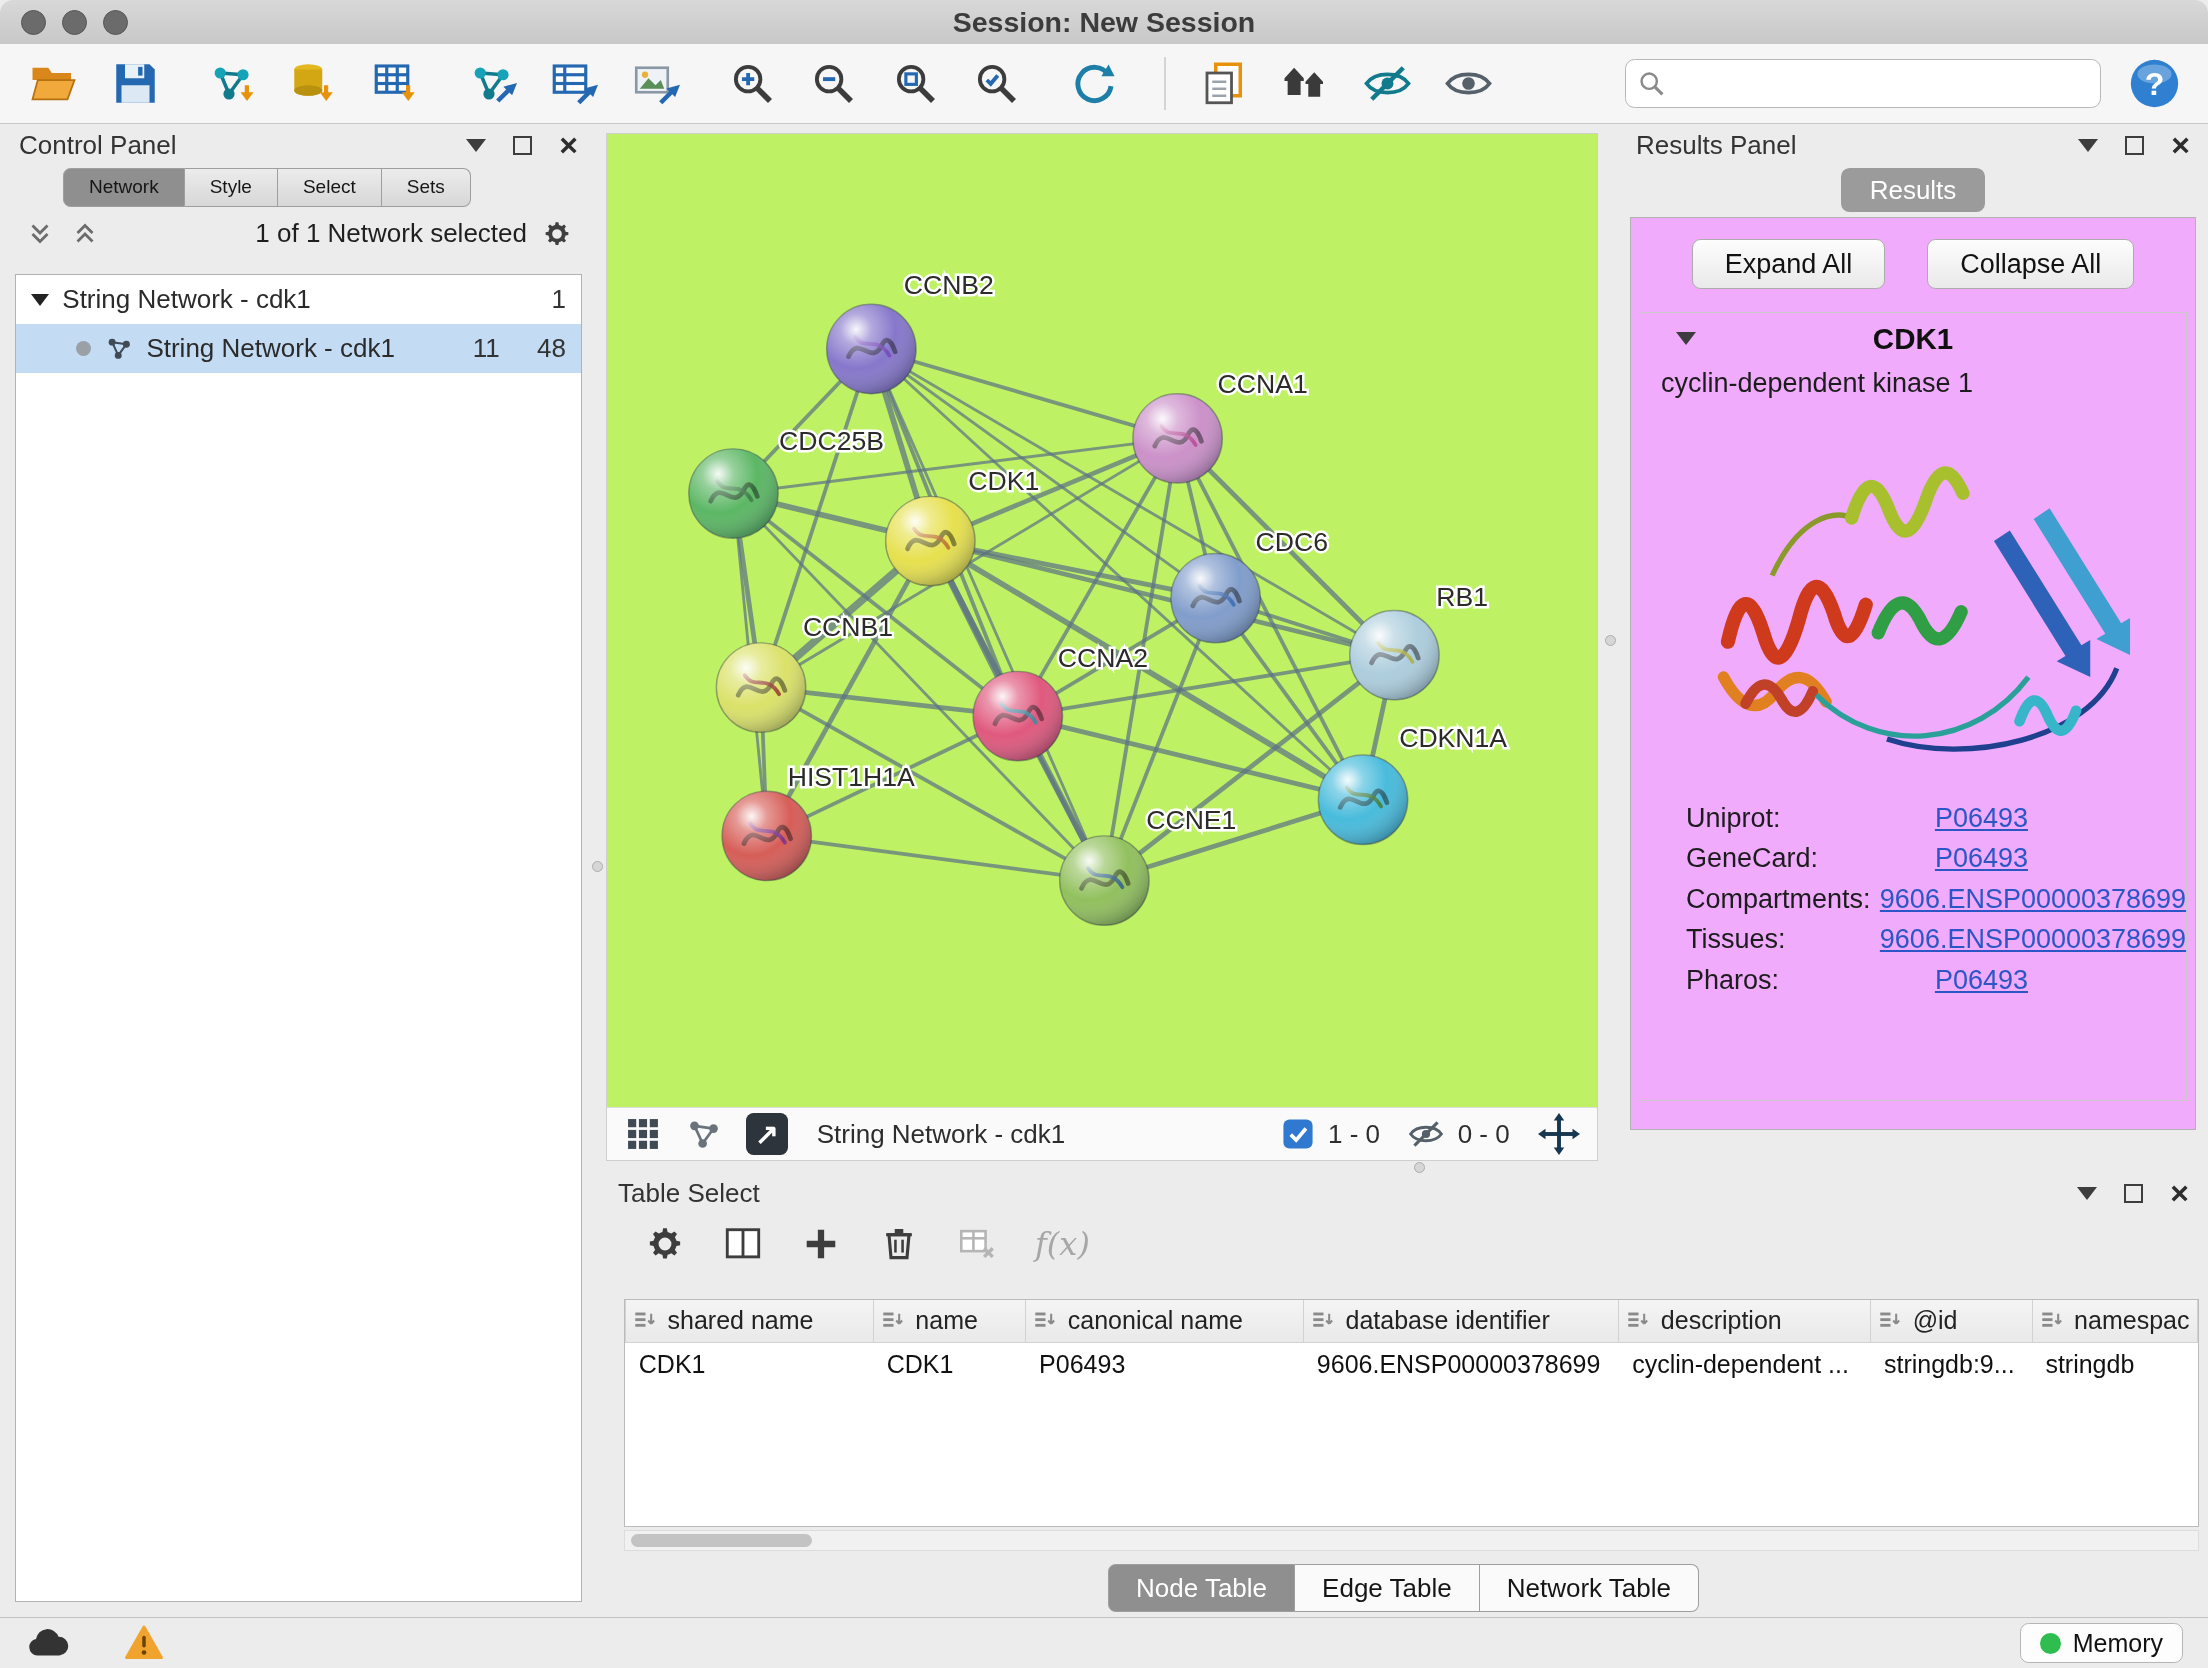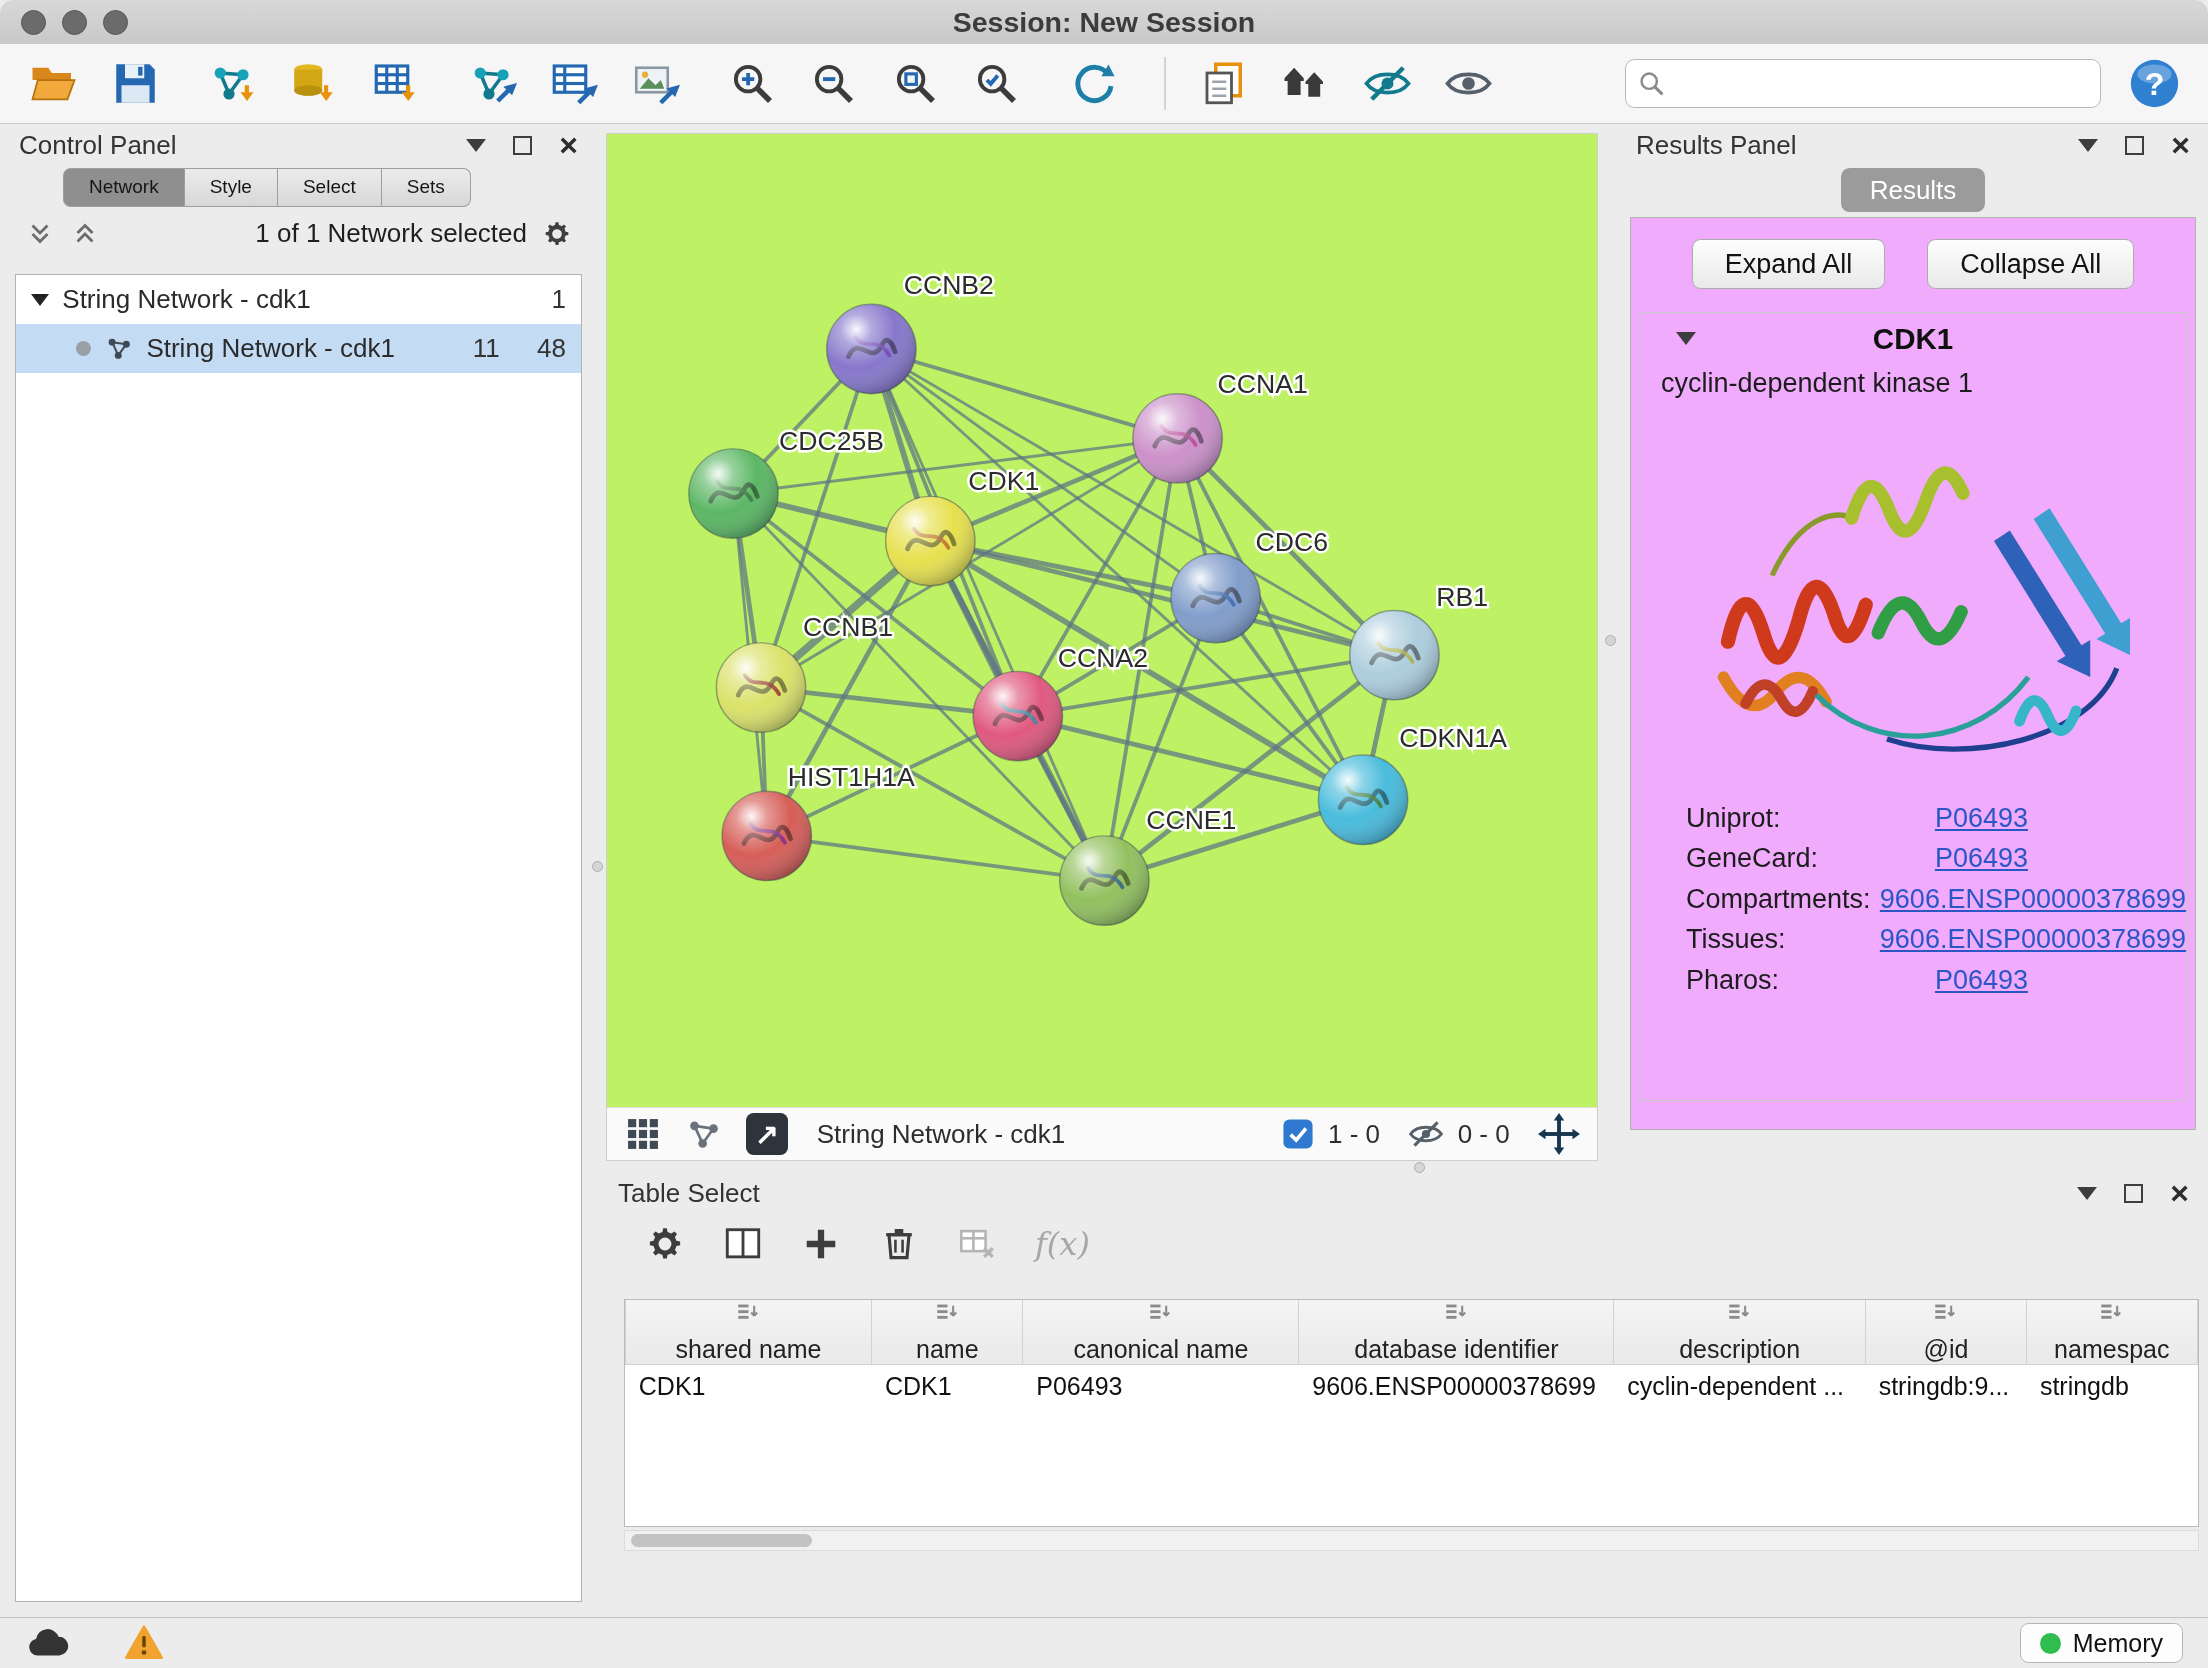--- a/index.html
+++ b/index.html
@@ -88,21 +88,21 @@
   .cl-link { color:#2a56c6; text-decoration:underline; }
 
   
   .table-panel { position:absolute; left:599px; top:1172px; width:1609px; height:445px; }
   .tp-toolbar { display:flex; align-items:center; gap:38px; padding:9.5px 0 5.7px 46px; }
   .tp-toolbar svg { width:40px; height:40px; }
   .fx { font-family:"DejaVu Serif",serif; font-style:italic; font-size:32px; color:#a7a7a7; }
   .tp-table-wrap { position:absolute; left:25px; right:9.5px; top:127px; height:228px; background:#fff; border:1px solid #bbb; overflow:hidden; }
   table { border-collapse:collapse; table-layout:fixed; font-size:25px; }
   th { background:linear-gradient(#f4f4f4,#e9e9e9); border:1px solid #d2d2d2; border-top:none; font-weight:normal; color:#222; height:42px; }
-  .th-inner { display:flex; align-items:center; gap:9.5px; padding:0 27px;flex-direction:column; }
+  .th-inner { display:flex; align-items:center; gap:9.5px; padding:0 7px; }
   .th-inner svg { width:25px; height:25px; flex:none; }
   .th-label { white-space:nowrap; overflow:hidden; }
   td { height:44px; padding:0 13.3px; white-space:nowrap; overflow:hidden; color:#111; }
   .hscroll { position:absolute; left:25px; right:9.5px; top:358px; height:21px; background:#f1f1f1; border:1px solid #dcdcdc; }
   .hthumb { width:181px; height:13.3px; margin:2.9px 0 0 5.7px; background:#c3c3c3; border-radius:7.6px; }
   .tp-tabs { position:absolute; left:0; right:0; top:392px; display:flex; justify-content:center; }
   .tp-tab { font-size:26px; padding:7.6px 27px; background:#fafafa; border:1px solid #9e9e9e; border-left-width:0; color:#161616; }
   .tp-tab:first-child { border-left-width:1px; border-radius:7.6px 0 0 7.6px; }
   .tp-tab:last-child { border-radius:0 7.6px 7.6px 0; }
   .tp-tab.selected { background:#8f8f8f; color:#fff; }
@@ -756,20 +756,25 @@
             <td style="width: 253px;">cyclin-dependent ...</td>
             <td style="width: 162px;">stringdb:9...</td>
             <td style="width: 145px;">stringdb</td>
           </tr>
         </tbody>
     </table>
   </div>
   <div class="hscroll">
     <div class="hthumb"></div>
   </div>
+  <div class="tp-tabs">
+      <div class="tp-tab selected">Node Table</div>
+      <div class="tp-tab">Edge Table</div>
+      <div class="tp-tab">Network Table</div>
+    </div>
 </div>
 
 <div class="statusbar">
   <button class="sbtn">
     <svg viewBox="0 0 32 24">
       <path d="M25 21 H9 a6 6 0 0 1 -1 -11.9 A8.5 8.5 0 0 1 24.4 7.5 A6 6 0 0 1 25 21 z" fill="#333"></path>
     </svg>
   </button>
   <button class="sbtn">
     <svg viewBox="0 0 28 26">

